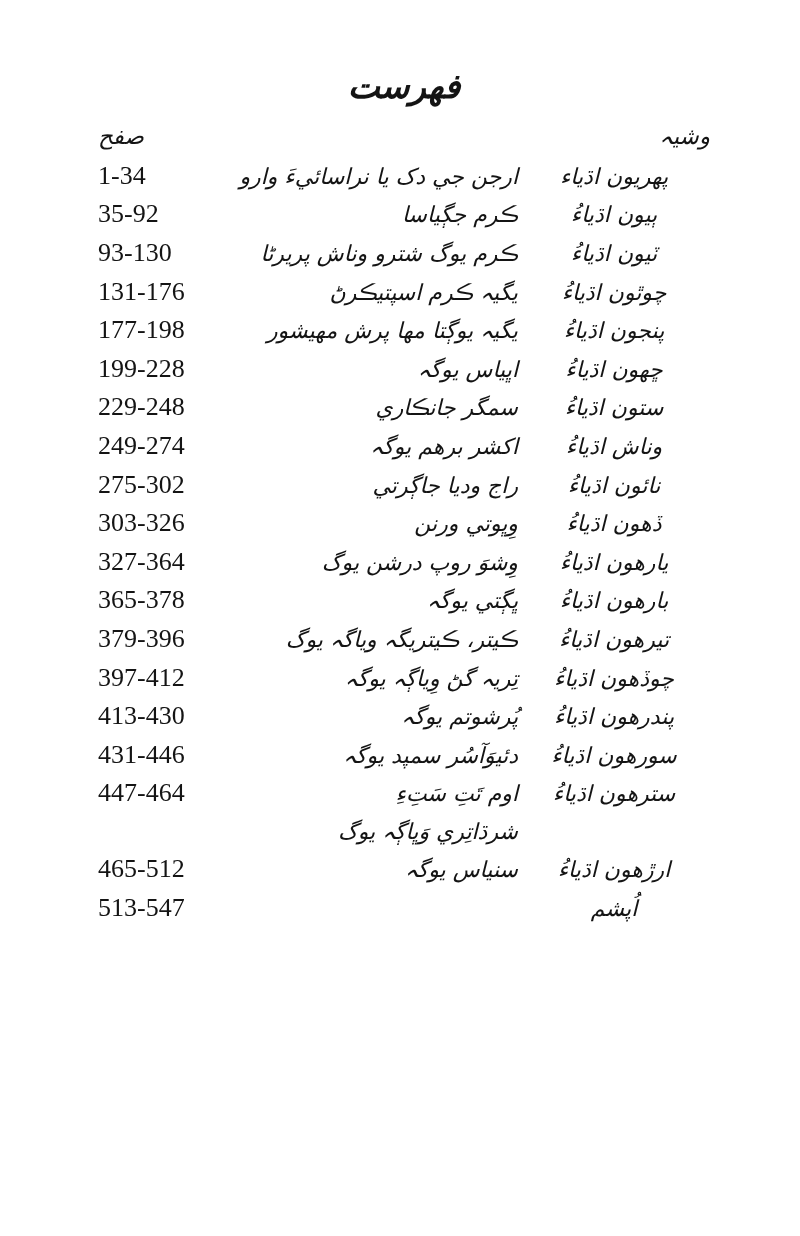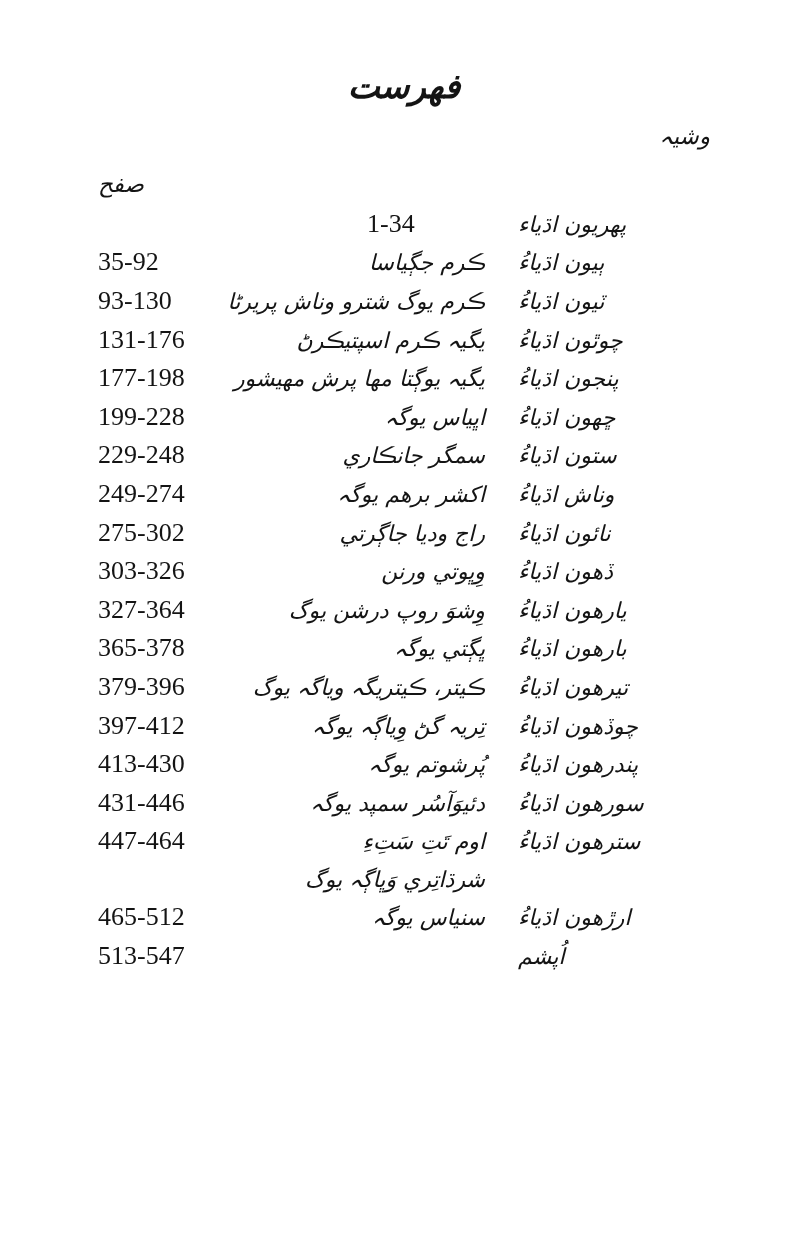--- a/index.html
+++ b/index.html
@@ -34,38 +34,36 @@
     margin-top: 12px;
     font-size: 23px;
     font-style: italic;
     line-height: 34px;
   }
   .toc-header .subject-label { text-align: right; margin-left: 10px; }
   .toc-header .spacer { flex: 1; }
   .toc-header .page-label {
     width: 120px;
     text-align: left;
-    margin-top: 48px;
   }
   .toc-rows { margin-top: 4px; }
   .toc-row {
     display: flex;
     direction: rtl;
     align-items: baseline;
     line-height: 37.6px;
     min-height: 37.6px;
     white-space: nowrap;
   }
   .toc-row .chapter {
     width: 192px;
     flex: 0 0 192px;
-    text-align: left;
+    text-align: center;
     font-size: 22px;
     font-style: italic;
-    padding-left: 33px;
   }
   .toc-row .title {
     flex: 1 1 auto;
     text-align: right;
     font-size: 22px;
     font-style: italic;
     padding-left: 8px;
   }
   .toc-row .pages {
     width: 118px;
@@ -85,20 +83,21 @@
 
   <div class="toc-header">
     <span class="subject-label">وشيہ</span>
     <span class="spacer"></span>
     <span class="page-label">صفح</span>
   </div>
 
   <div class="toc-rows" id="toc-rows">
       <div class="toc-row">
         <span class="chapter">پهريون اڌياء</span>
+        <span class="title">ارجن جي دک يا نراسائيءَ وارو</span>
         <span class="pages">1-34</span>
       </div>
       <div class="toc-row">
         <span class="chapter">ٻيون اڌياءُ</span>
         <span class="title">ڪرم جڳياسا</span>
         <span class="pages">35-92</span>
       </div>
       <div class="toc-row">
         <span class="chapter">ٽيون اڌياءُ</span>
         <span class="title">ڪرم يوگ شترو وناش پريرڻا</span>

